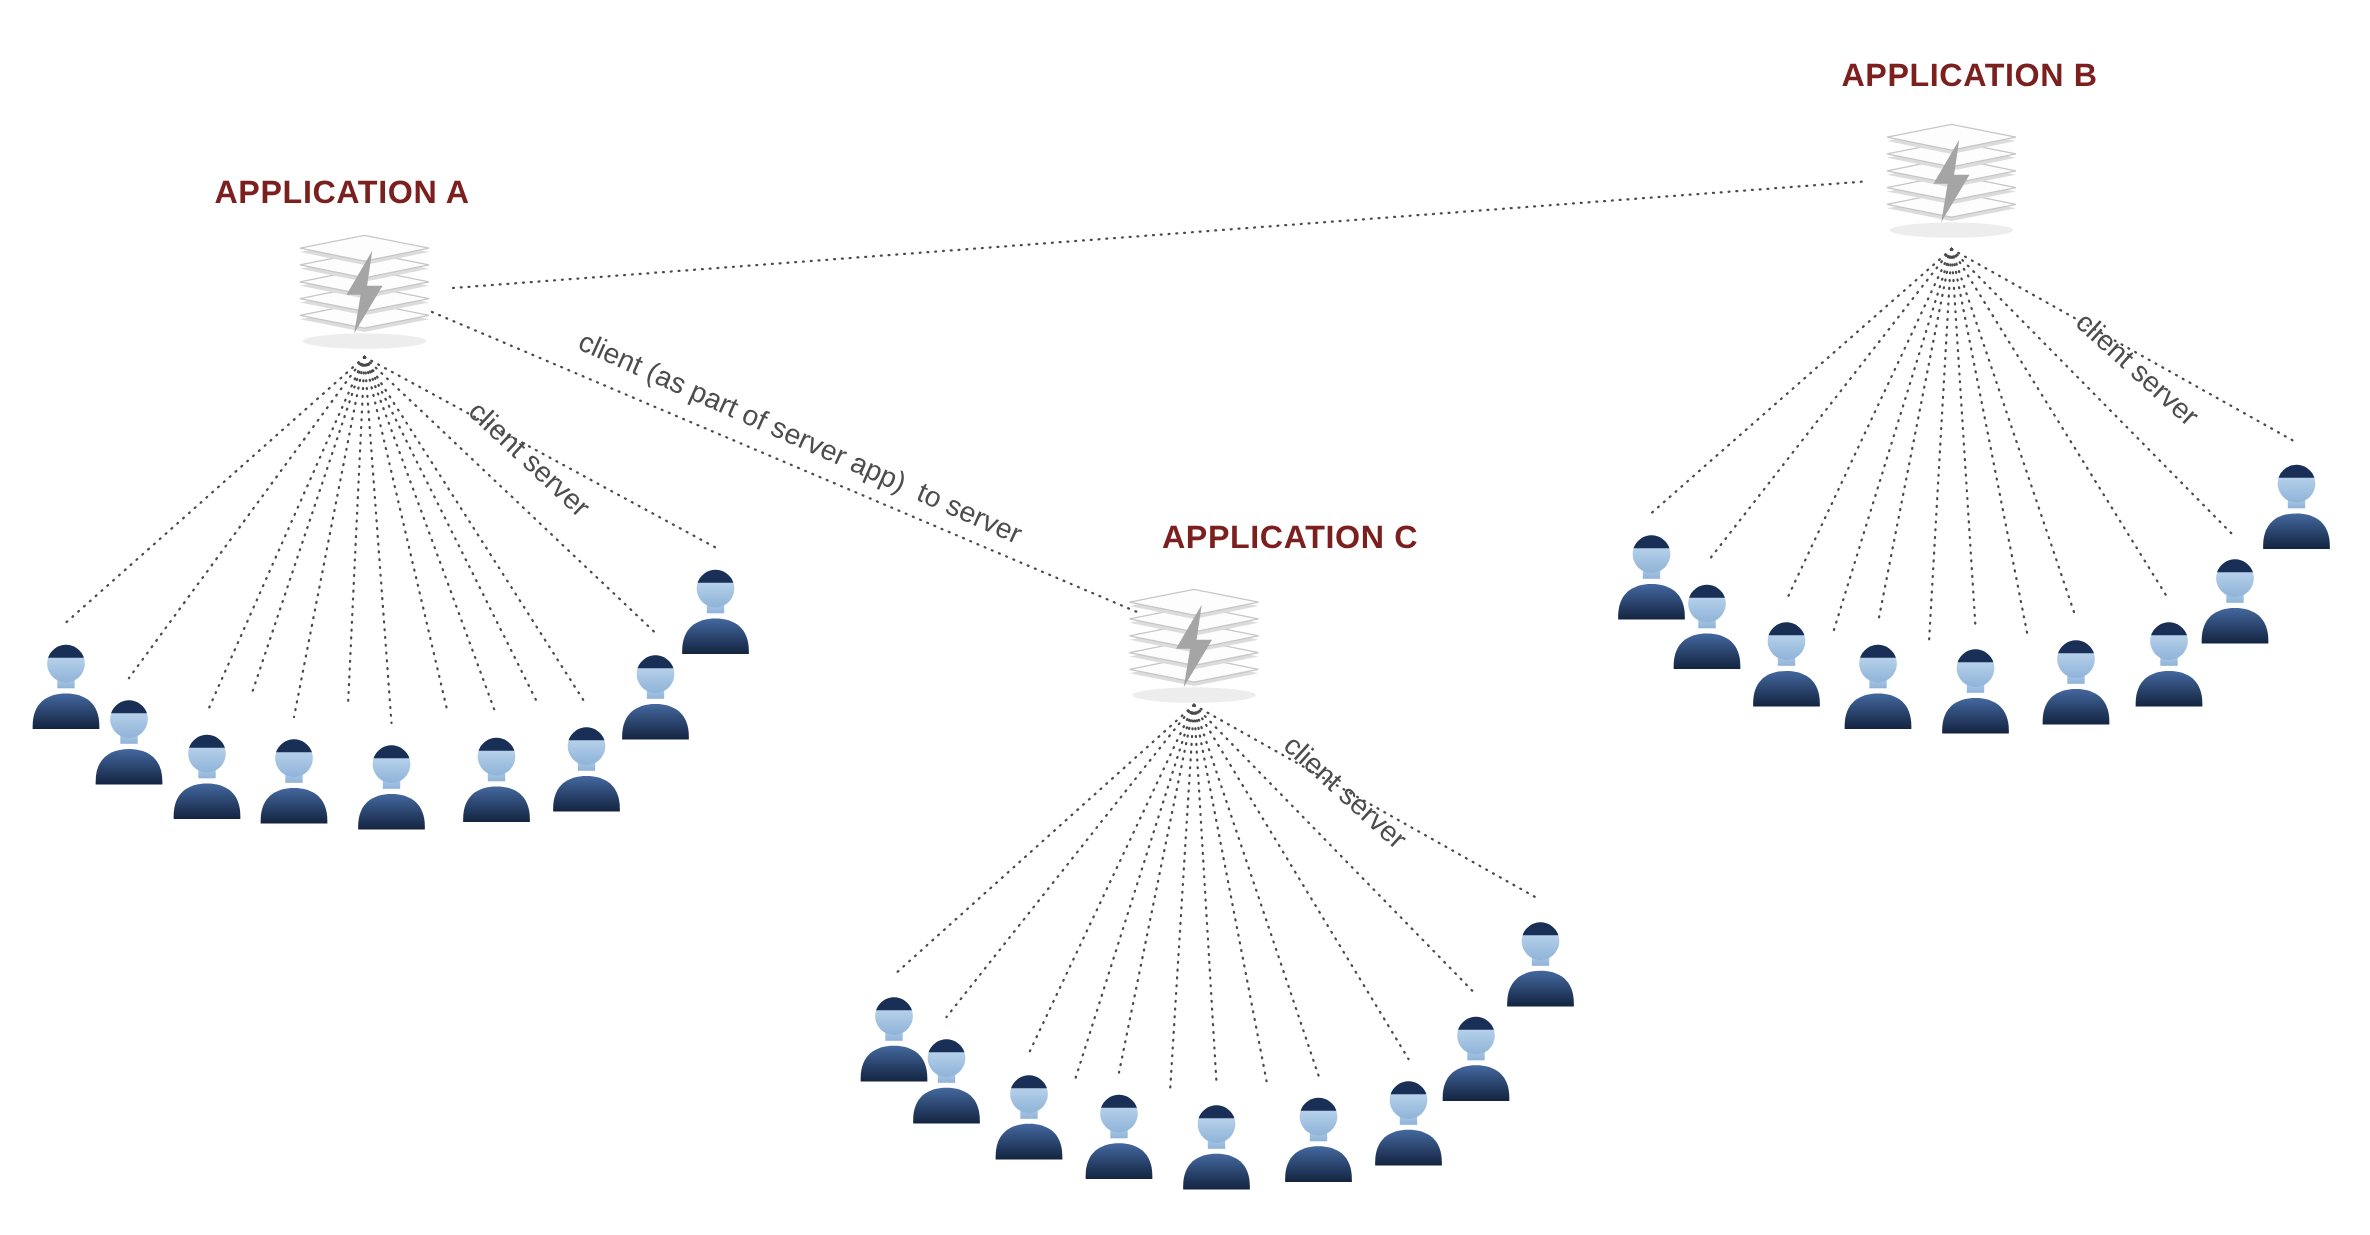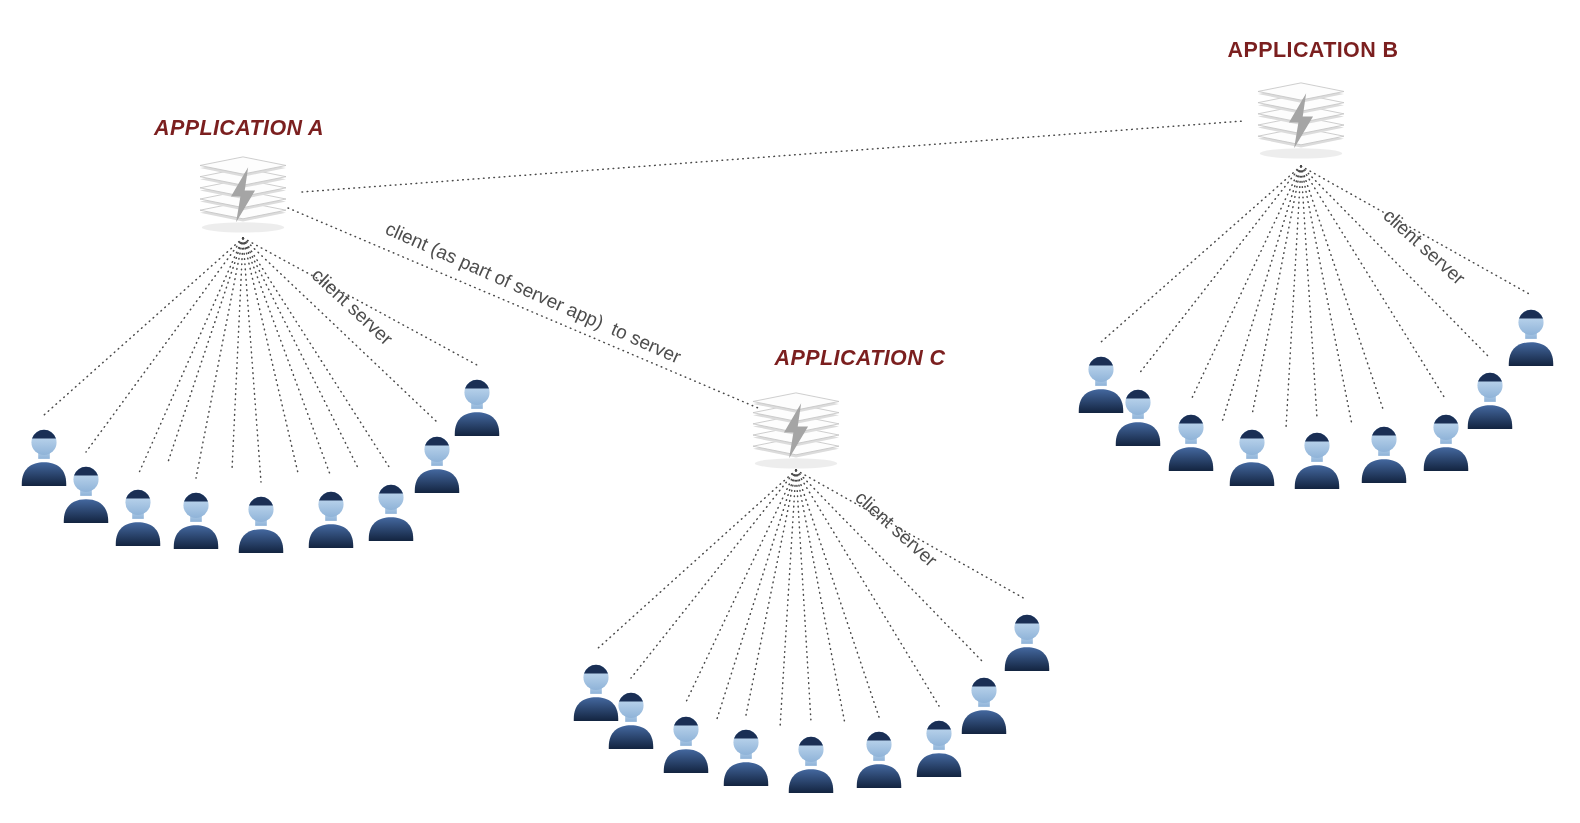--- a/index.html
+++ b/index.html
@@ -139,23 +139,23 @@
         <use href="#sym-user" x="657" y="710" width="58" height="64"></use>
         <use href="#sym-user" x="717" y="723" width="58" height="64"></use>
         <use href="#sym-user" x="782" y="730" width="58" height="64"></use>
         <use href="#sym-user" x="850" y="725" width="58" height="64"></use>
         <use href="#sym-user" x="910" y="714" width="58" height="64"></use>
         <use href="#sym-user" x="955" y="671" width="58" height="64"></use>
         <use href="#sym-user" x="998" y="608" width="58" height="64"></use>
       </g>
   </svg>
 
-  <div class="app-title" style="left:239px; top:116px;font-style:italic;">APPLICATION A</div>
+  <div class="app-title" style="left:228px; top:116px;">APPLICATION A</div>
   <div class="app-title" style="left:1313px; top:38px;">APPLICATION B</div>
-  <div class="app-title" style="left:860px; top:346px;font-style:italic;">APPLICATION C</div>
+  <div class="app-title" style="left:860px; top:346px;">APPLICATION C</div>
 
   <div class="fan-label" style="left:352px; top:307px; transform:translate(-50%,-50%) rotate(43deg);">client server</div>
   <div class="fan-label" style="left:1424px; top:247px; transform:translate(-50%,-50%) rotate(42deg);">client server</div>
   <div class="fan-label" style="left:896px; top:529px; transform:translate(-50%,-50%) rotate(42deg);">client server</div>
 
   <div class="conn-label" style="left:533px; top:293px; transform:translate(-50%,-50%) rotate(24deg);">client (as part of server app)  to server</div>
 
 </div>
 
 </body></html>

